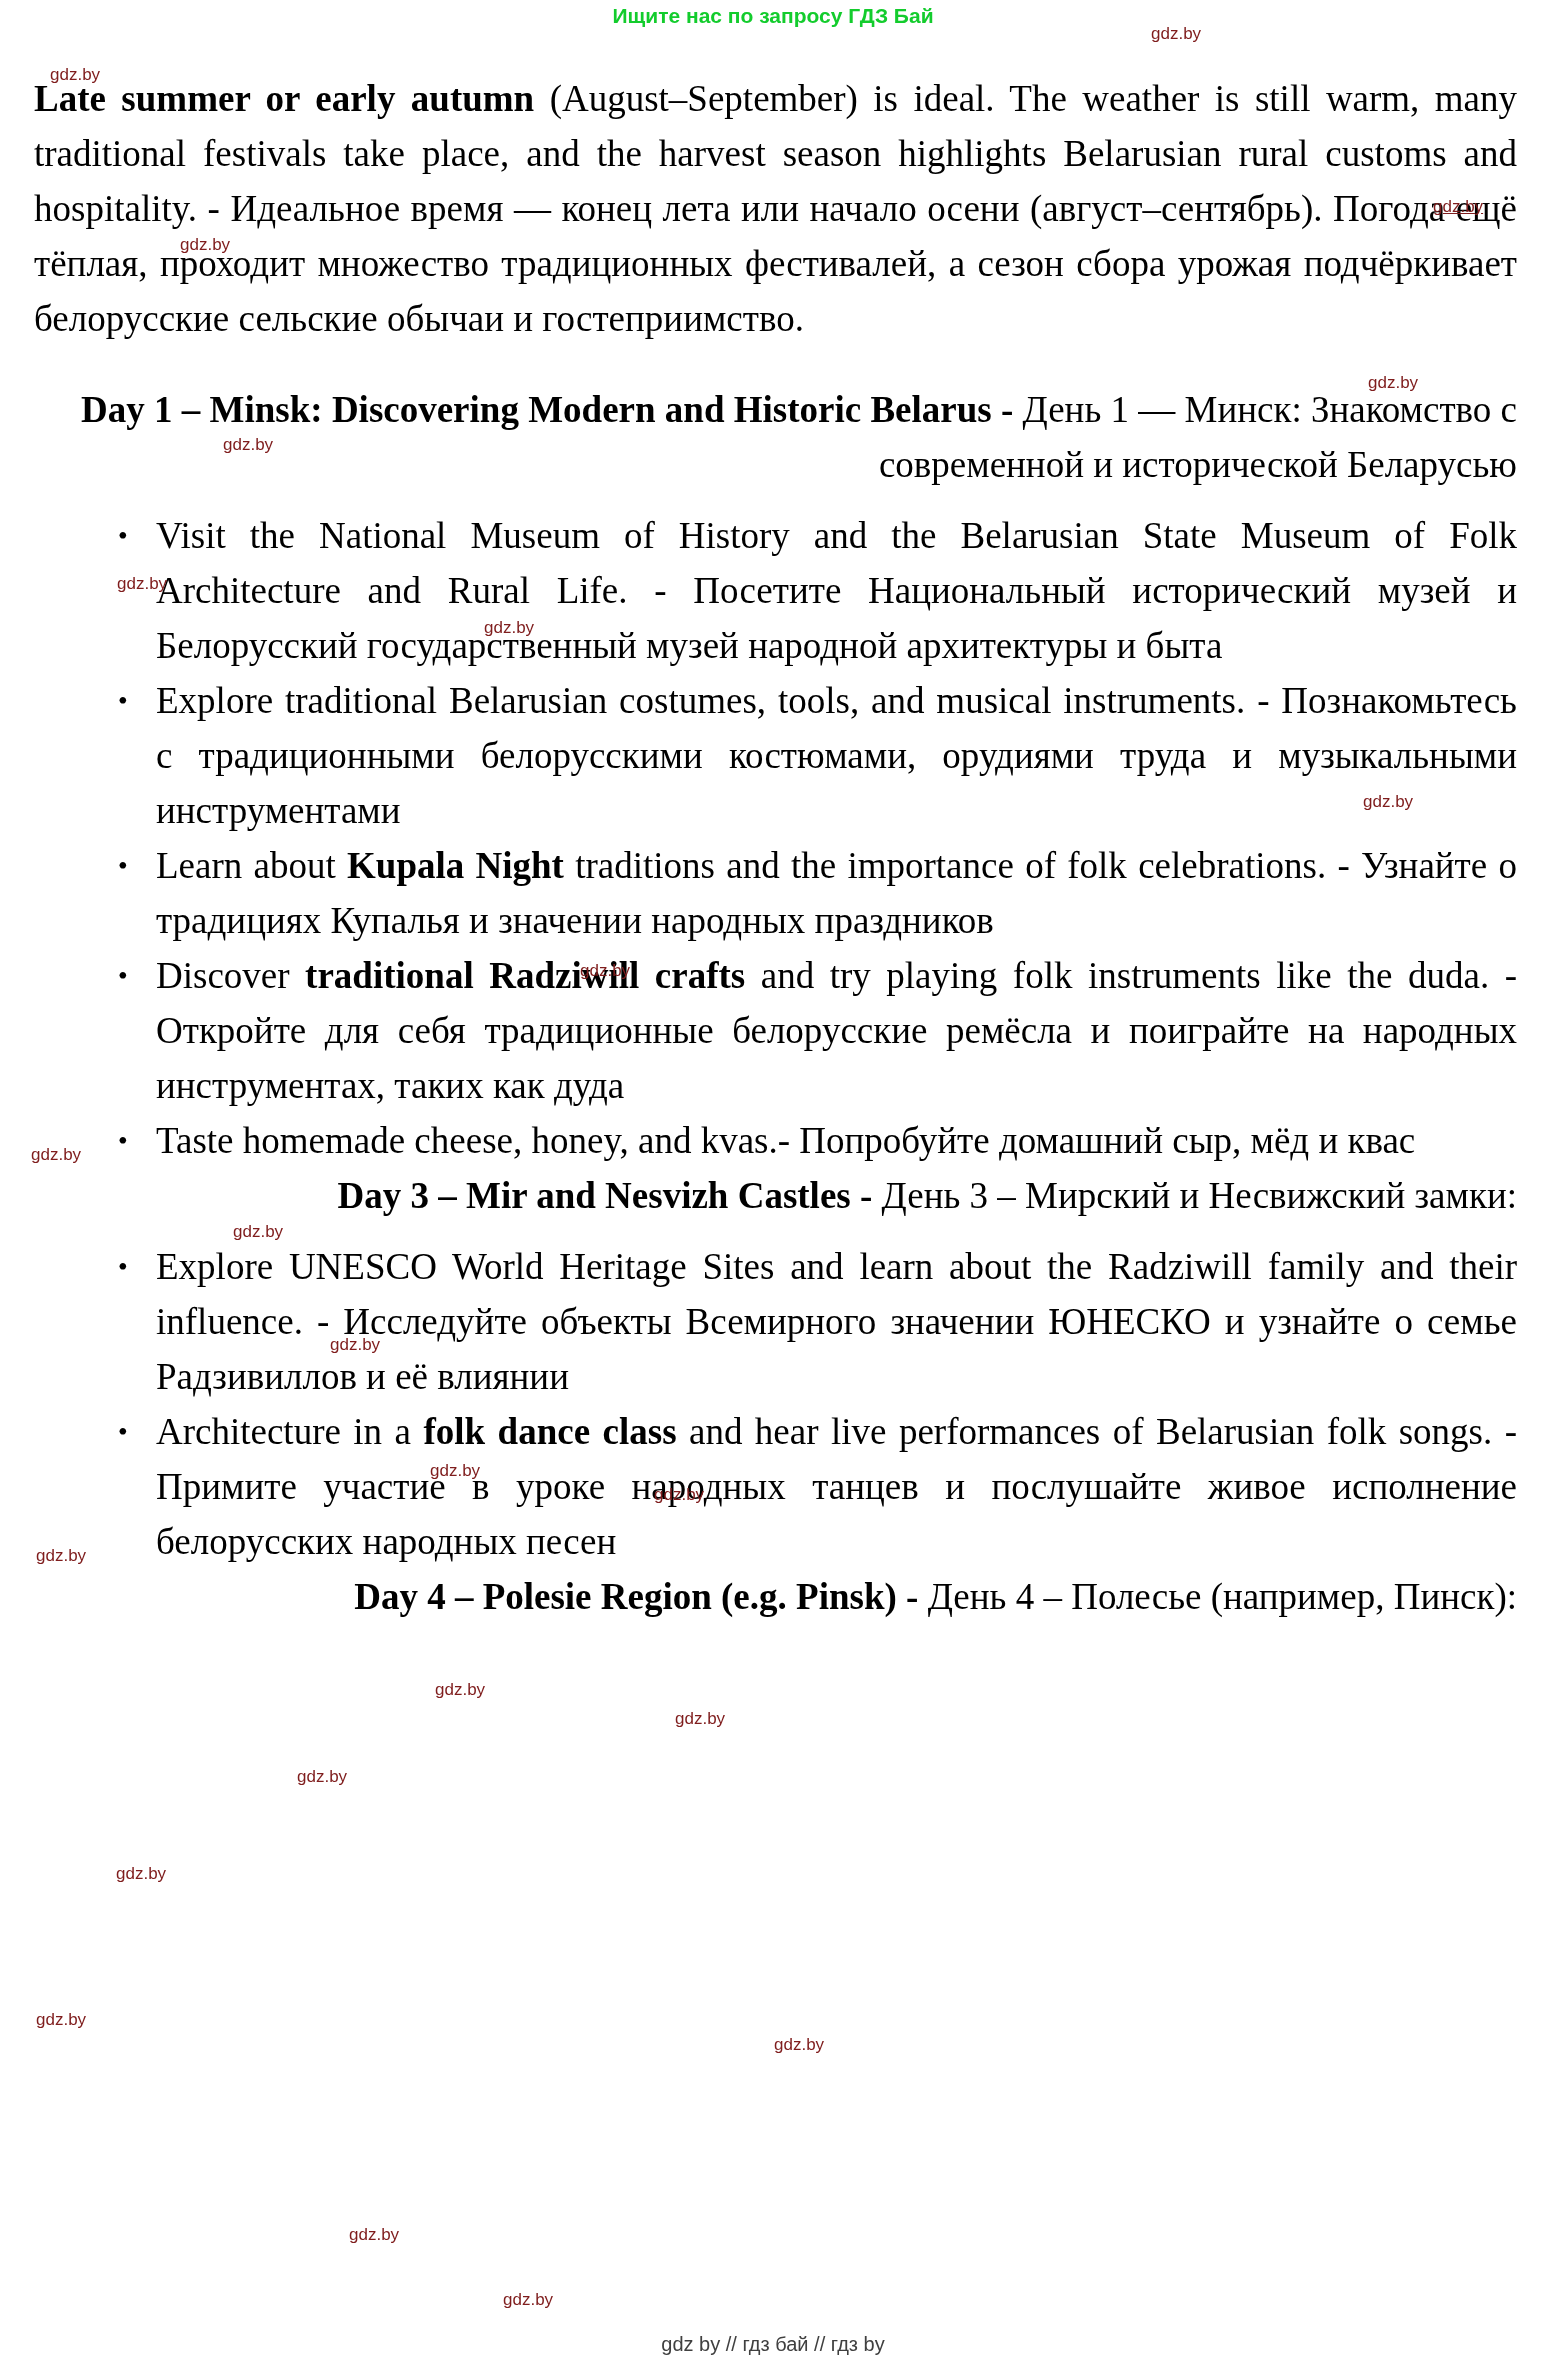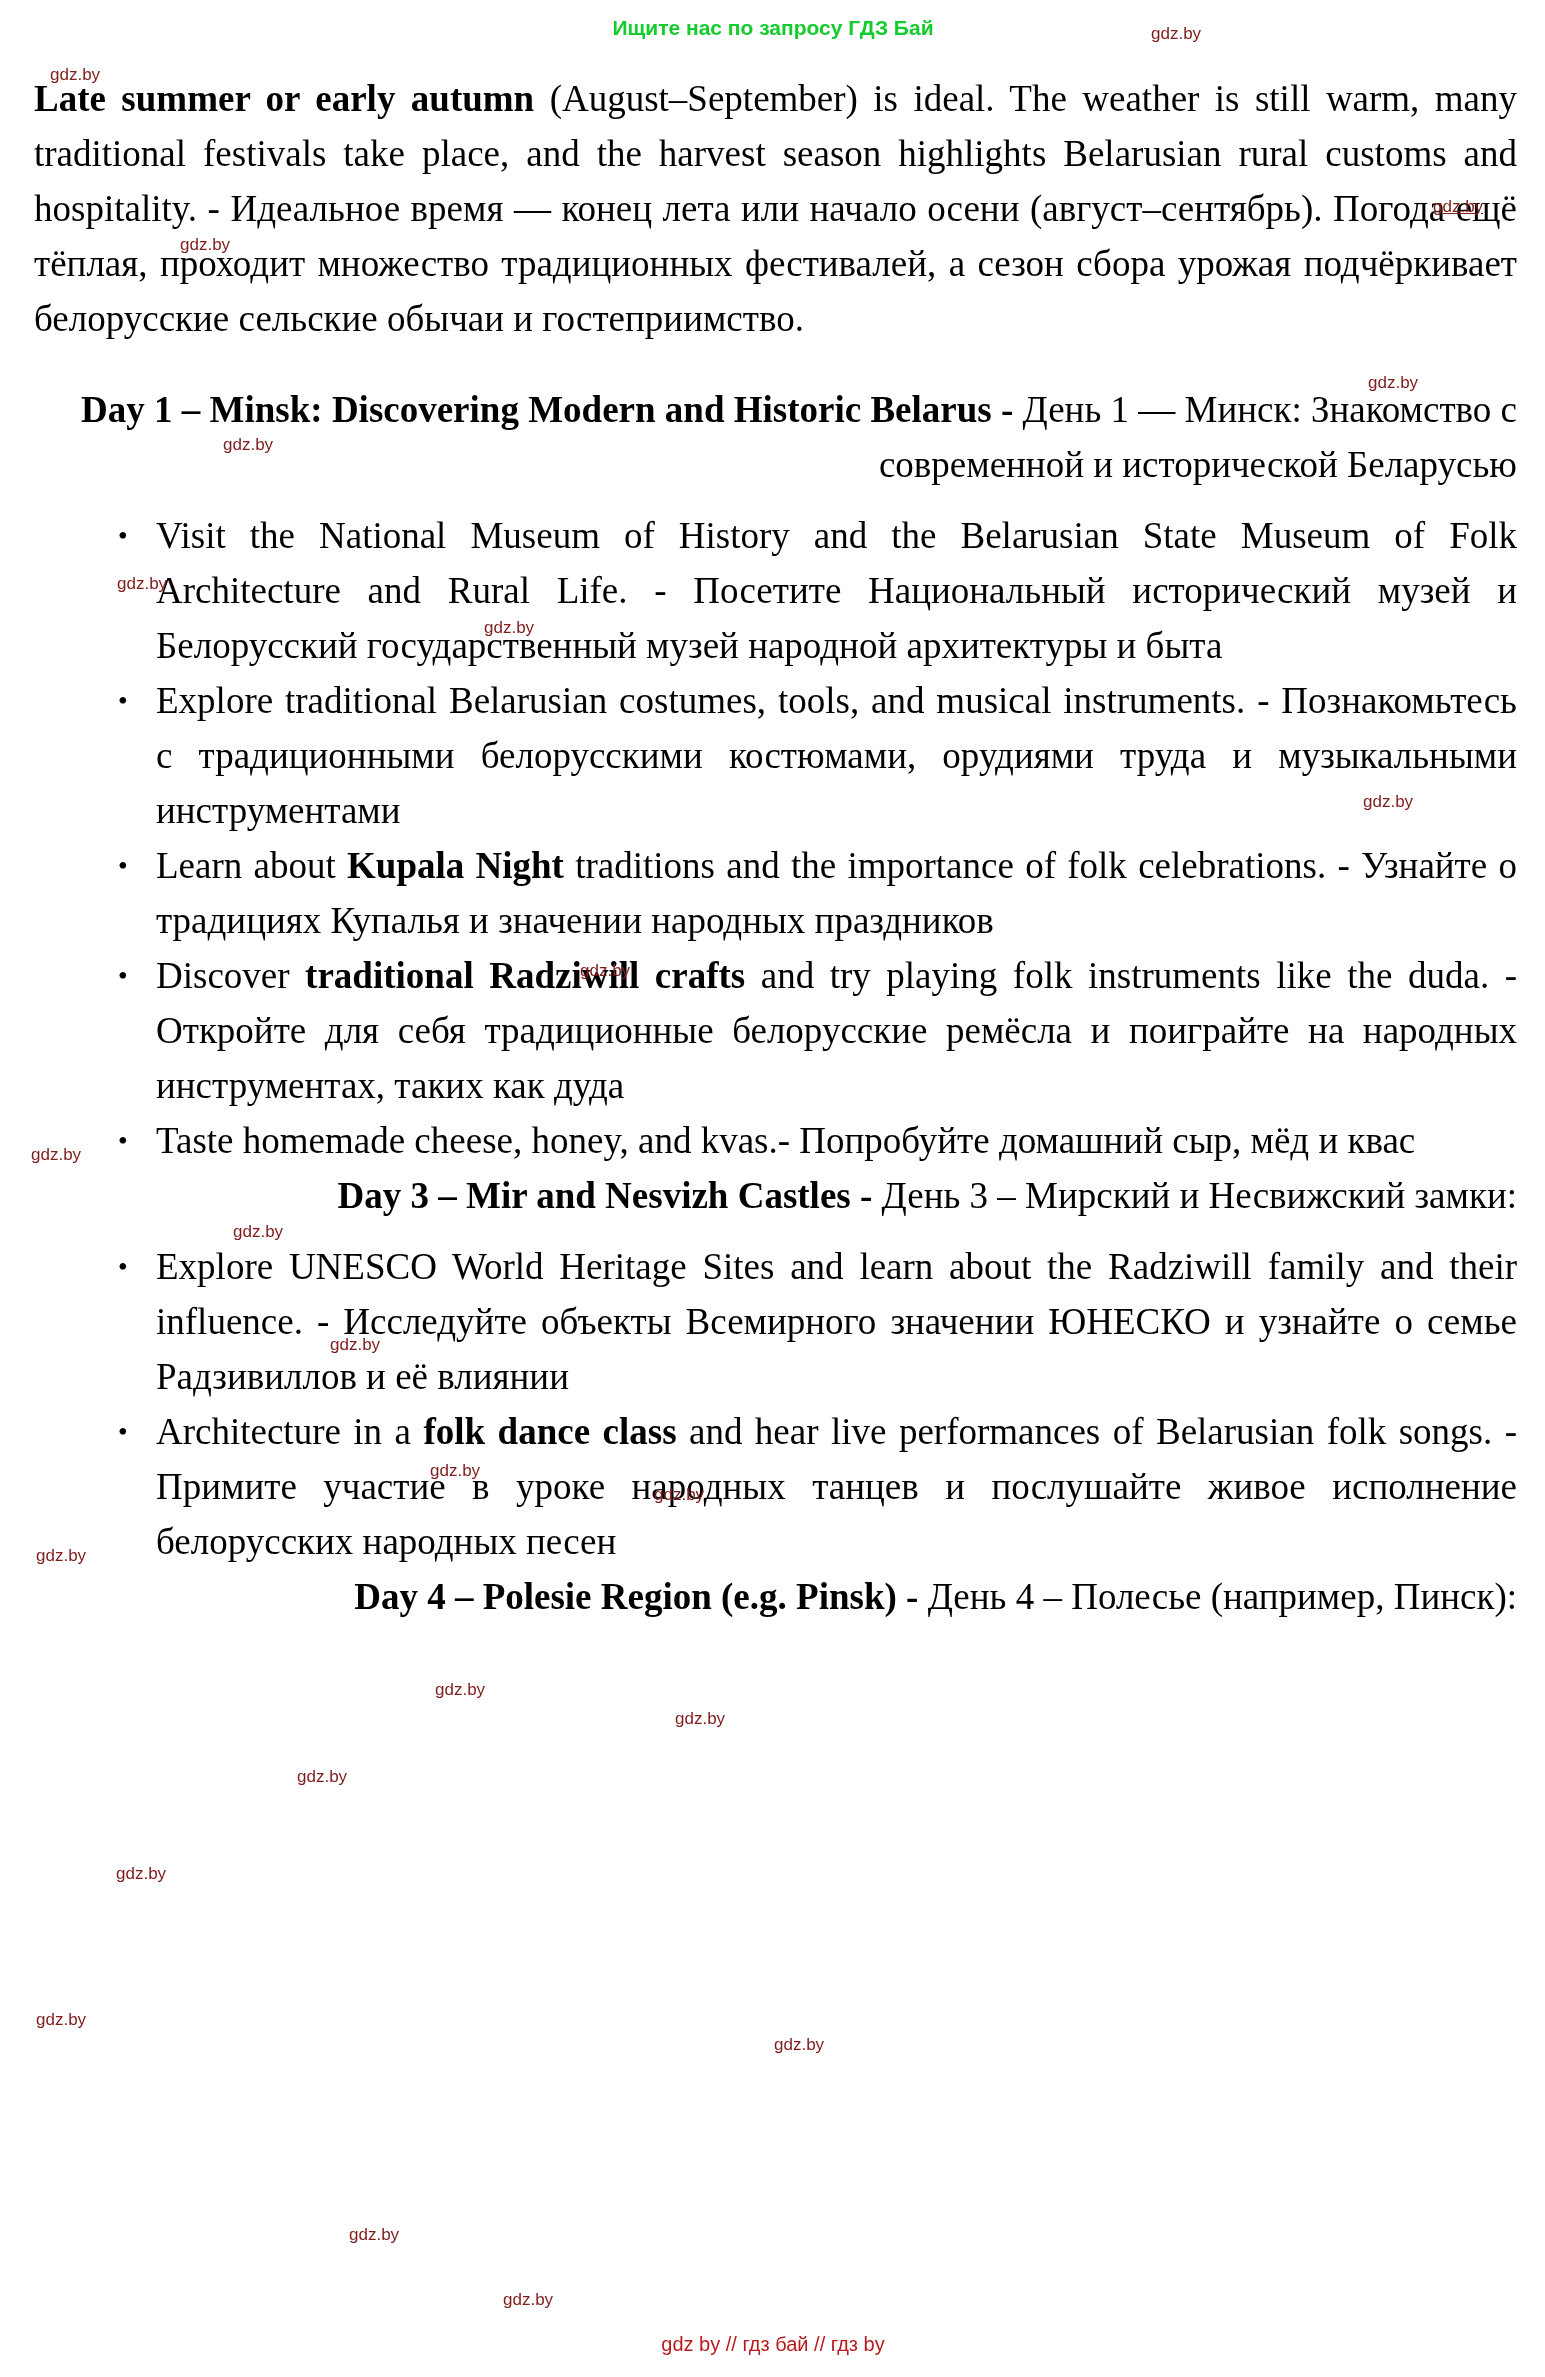--- a/index.html
+++ b/index.html
@@ -11,21 +11,21 @@
     width: 1546px;
     height: 2377px;
     position: relative;
     font-family: "Liberation Serif", "DejaVu Serif", serif;
     overflow: hidden;
   }
 
   
   .promo-banner {
     position: absolute;
-    top: 16px;
+    top: 4px;
     left: 0;
     width: 100%;
     text-align: center;
     font-family: "Liberation Sans", "DejaVu Sans", sans-serif;
     font-size: 21px;
     font-weight: 700;
     color: #13cc2d;
     letter-spacing: 0px;
     white-space: nowrap;
   }
@@ -99,21 +99,21 @@
   }
 
   
   .footer {
     position: absolute;
     left: 0;
     width: 100%;
     text-align: center;
     font-family: "Liberation Sans", "DejaVu Sans", sans-serif;
     font-size: 20px;
-    color: #b91c1c;
+    color: #404040;
     white-space: nowrap;
   }
 </style>
 </head>
 <body>
 
 <div class="promo-banner">Ищите нас по запросу ГДЗ Бай</div>
 
 <div class="page">
 

